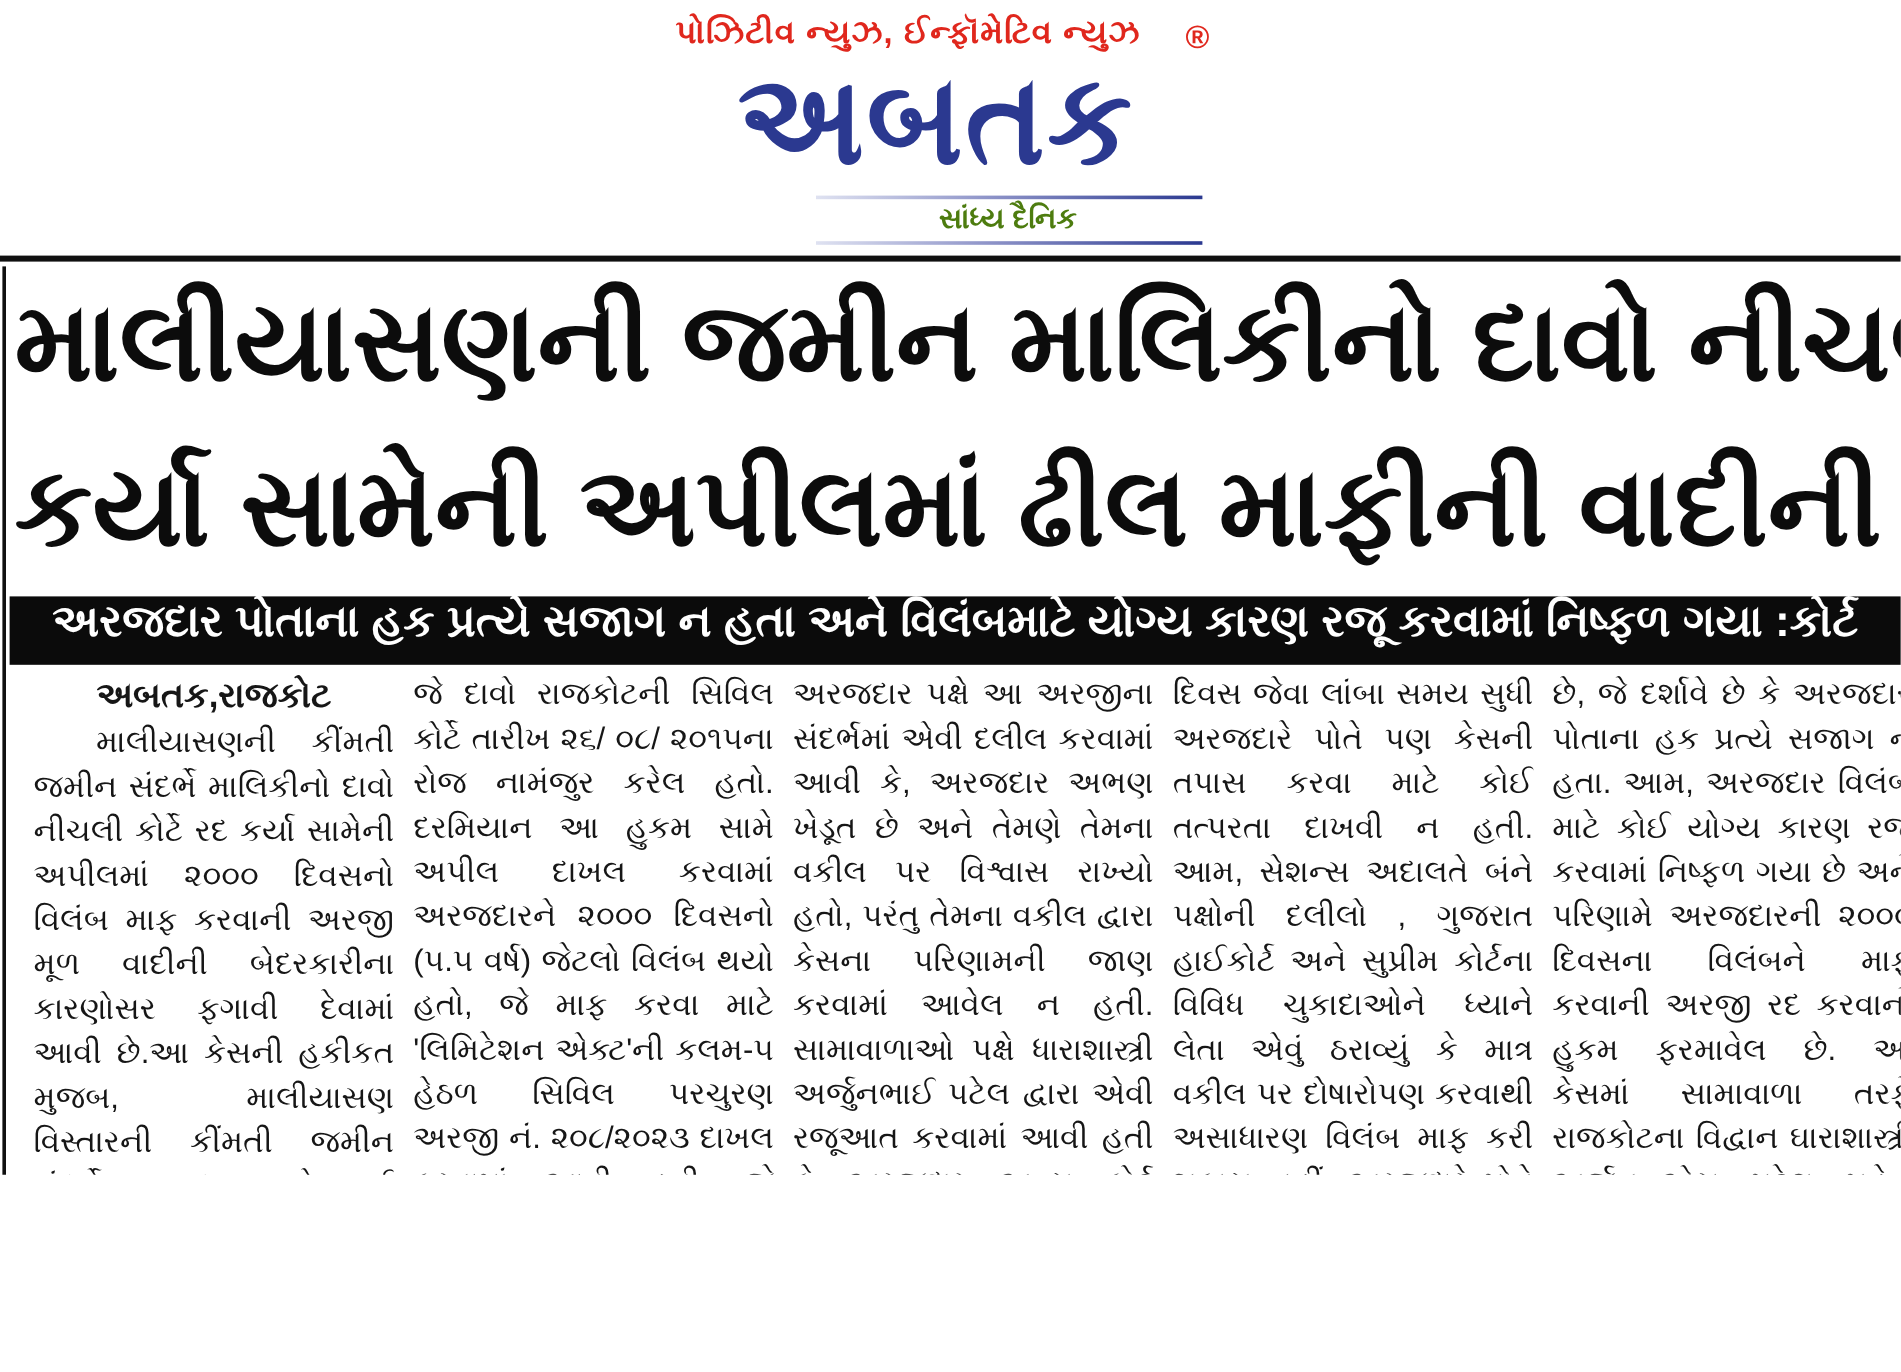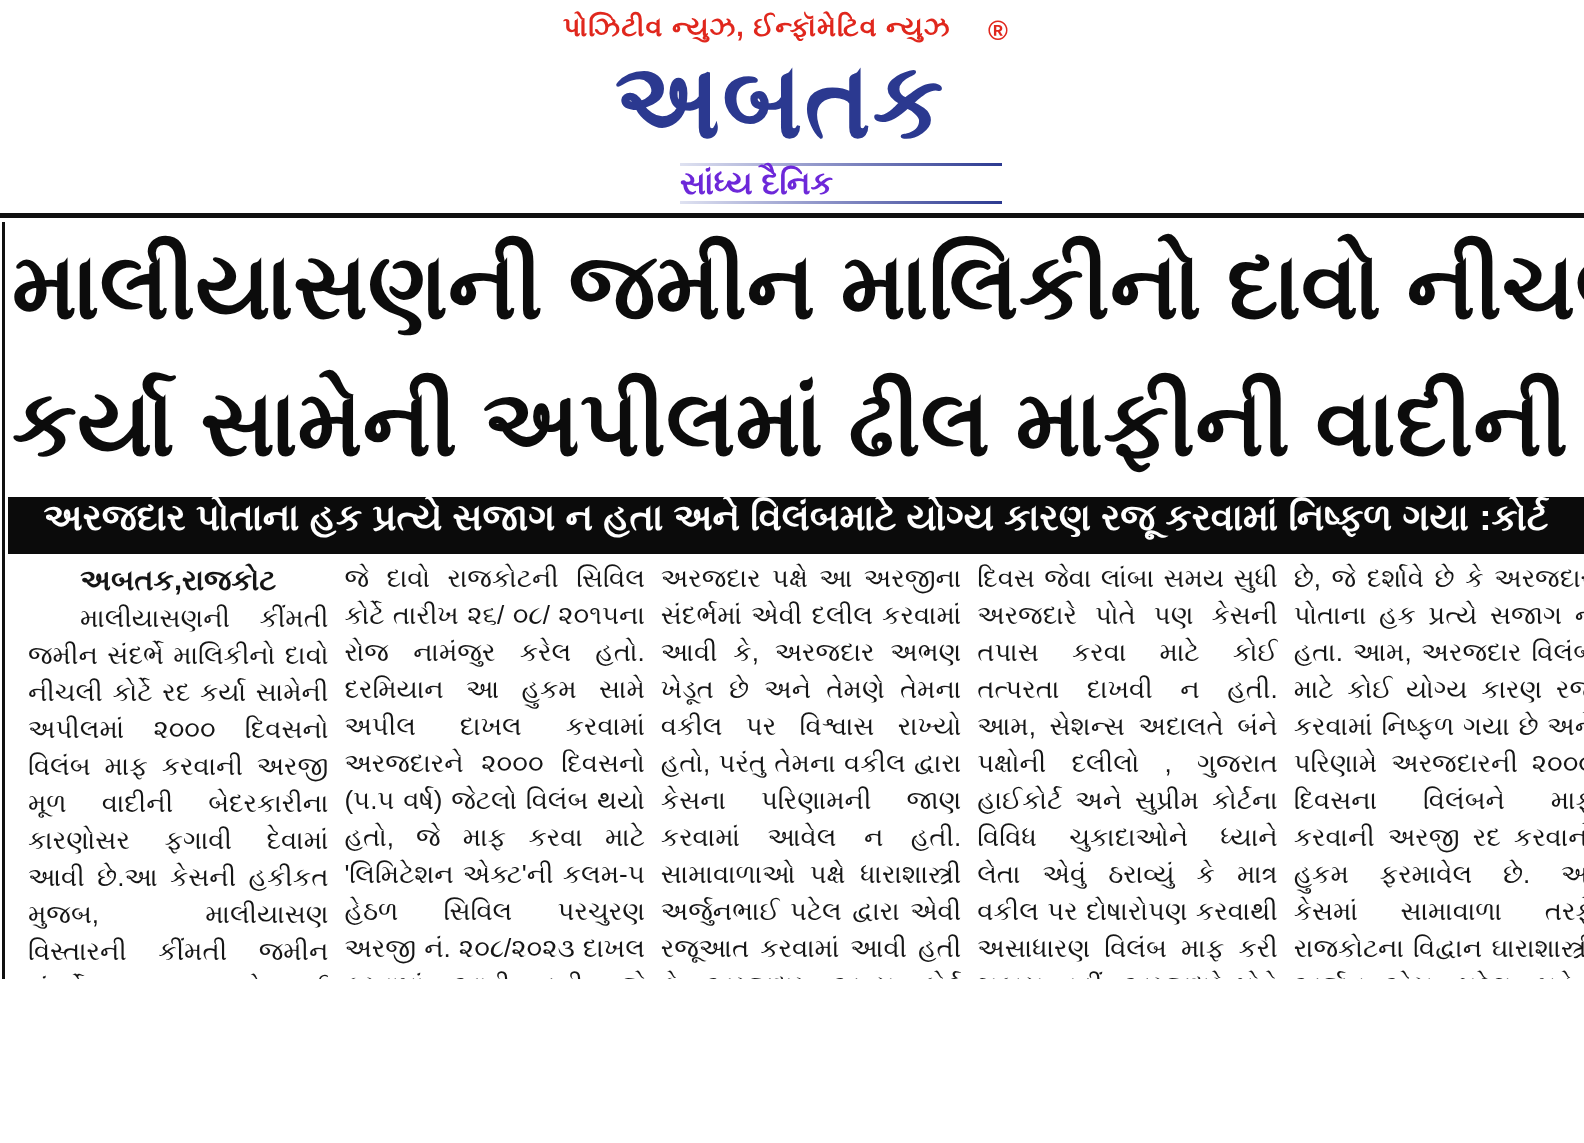--- a/index.html
+++ b/index.html
@@ -30,21 +30,21 @@
     white-space:nowrap;
   }
   .subtitle-wrap{
     position:absolute;left:680px;top:163px;width:322px;
   }
   .sub-rule{
     height:3px;width:100%;
     background:linear-gradient(to right, #dfe2f1 0%, #8d93c8 45%, #2b3990 100%);
   }
   .subtitle{
-    text-align:left;font-weight:bold;font-size:32px;color:#6d28d9;
+    text-align:center;font-weight:bold;font-size:24px;color:#4d7c0f;
     padding:2px 2px 3px 0;line-height:30px;
   }
   
   .top-separator{
     position:absolute;left:0;top:213px;width:1584px;height:5px;background:#101010;
   }
   .article-left-rule{
     position:absolute;left:2px;top:222px;width:3px;height:843px;background:#101010;
   }
   

